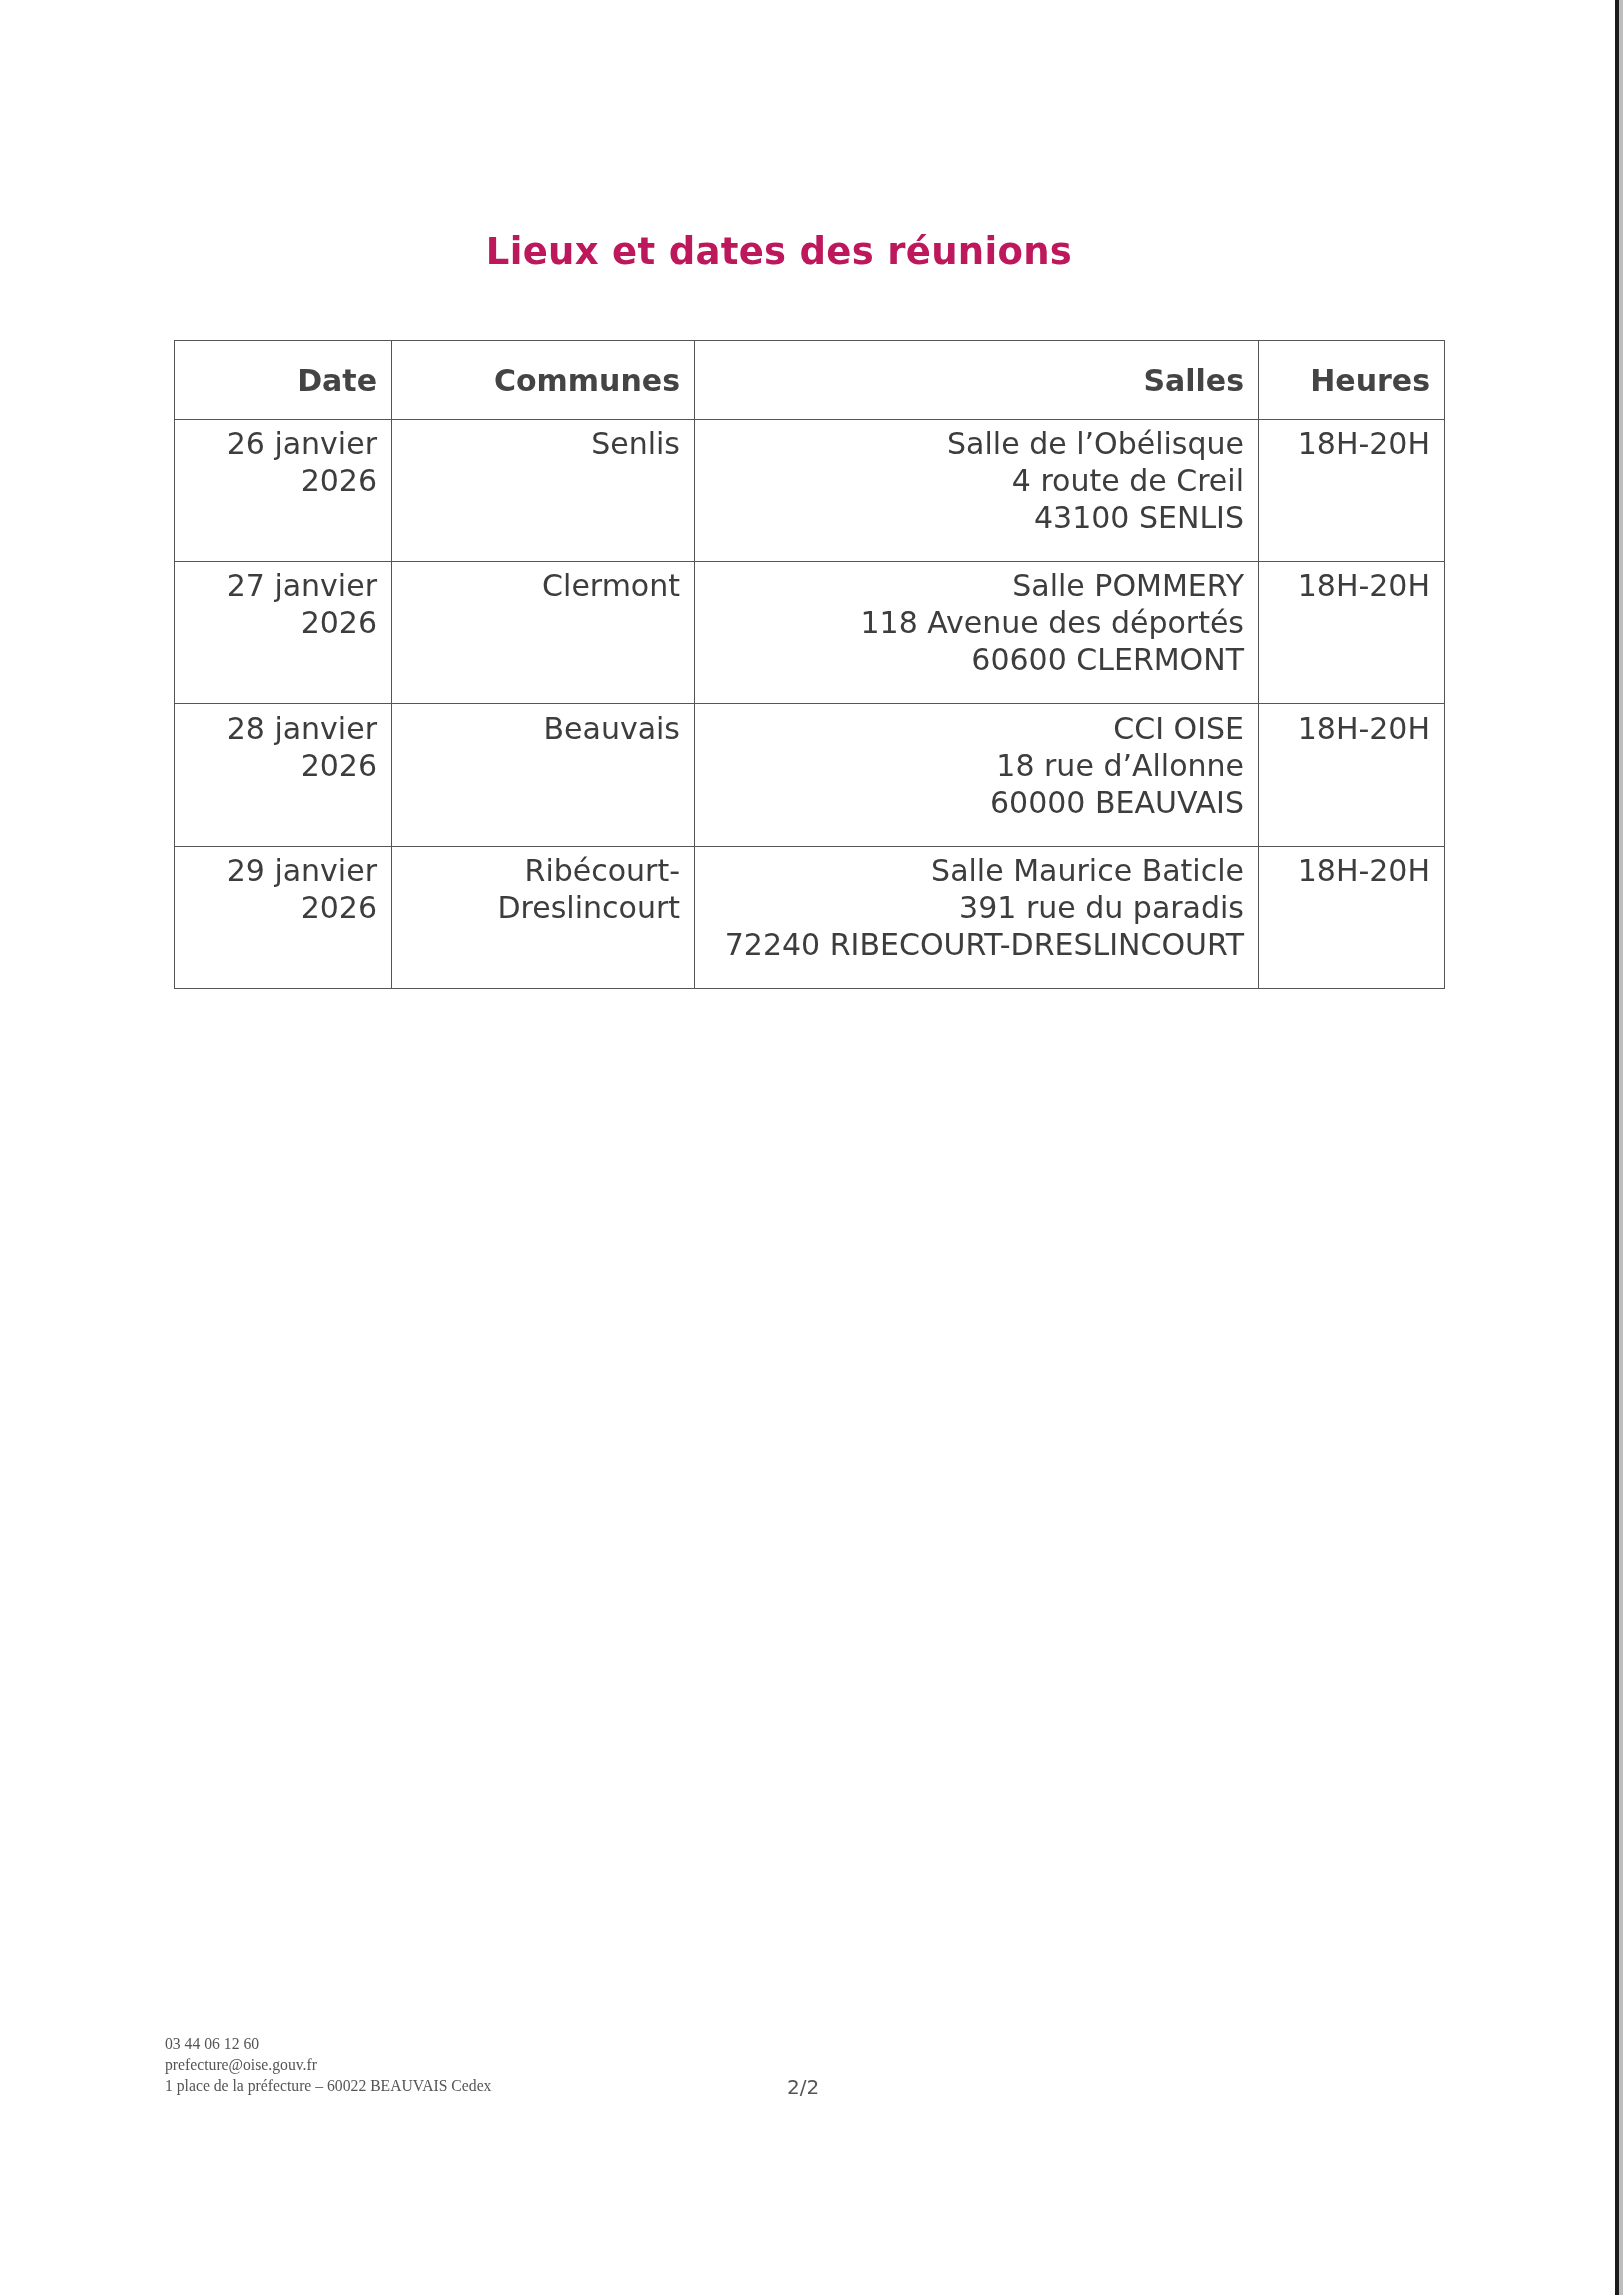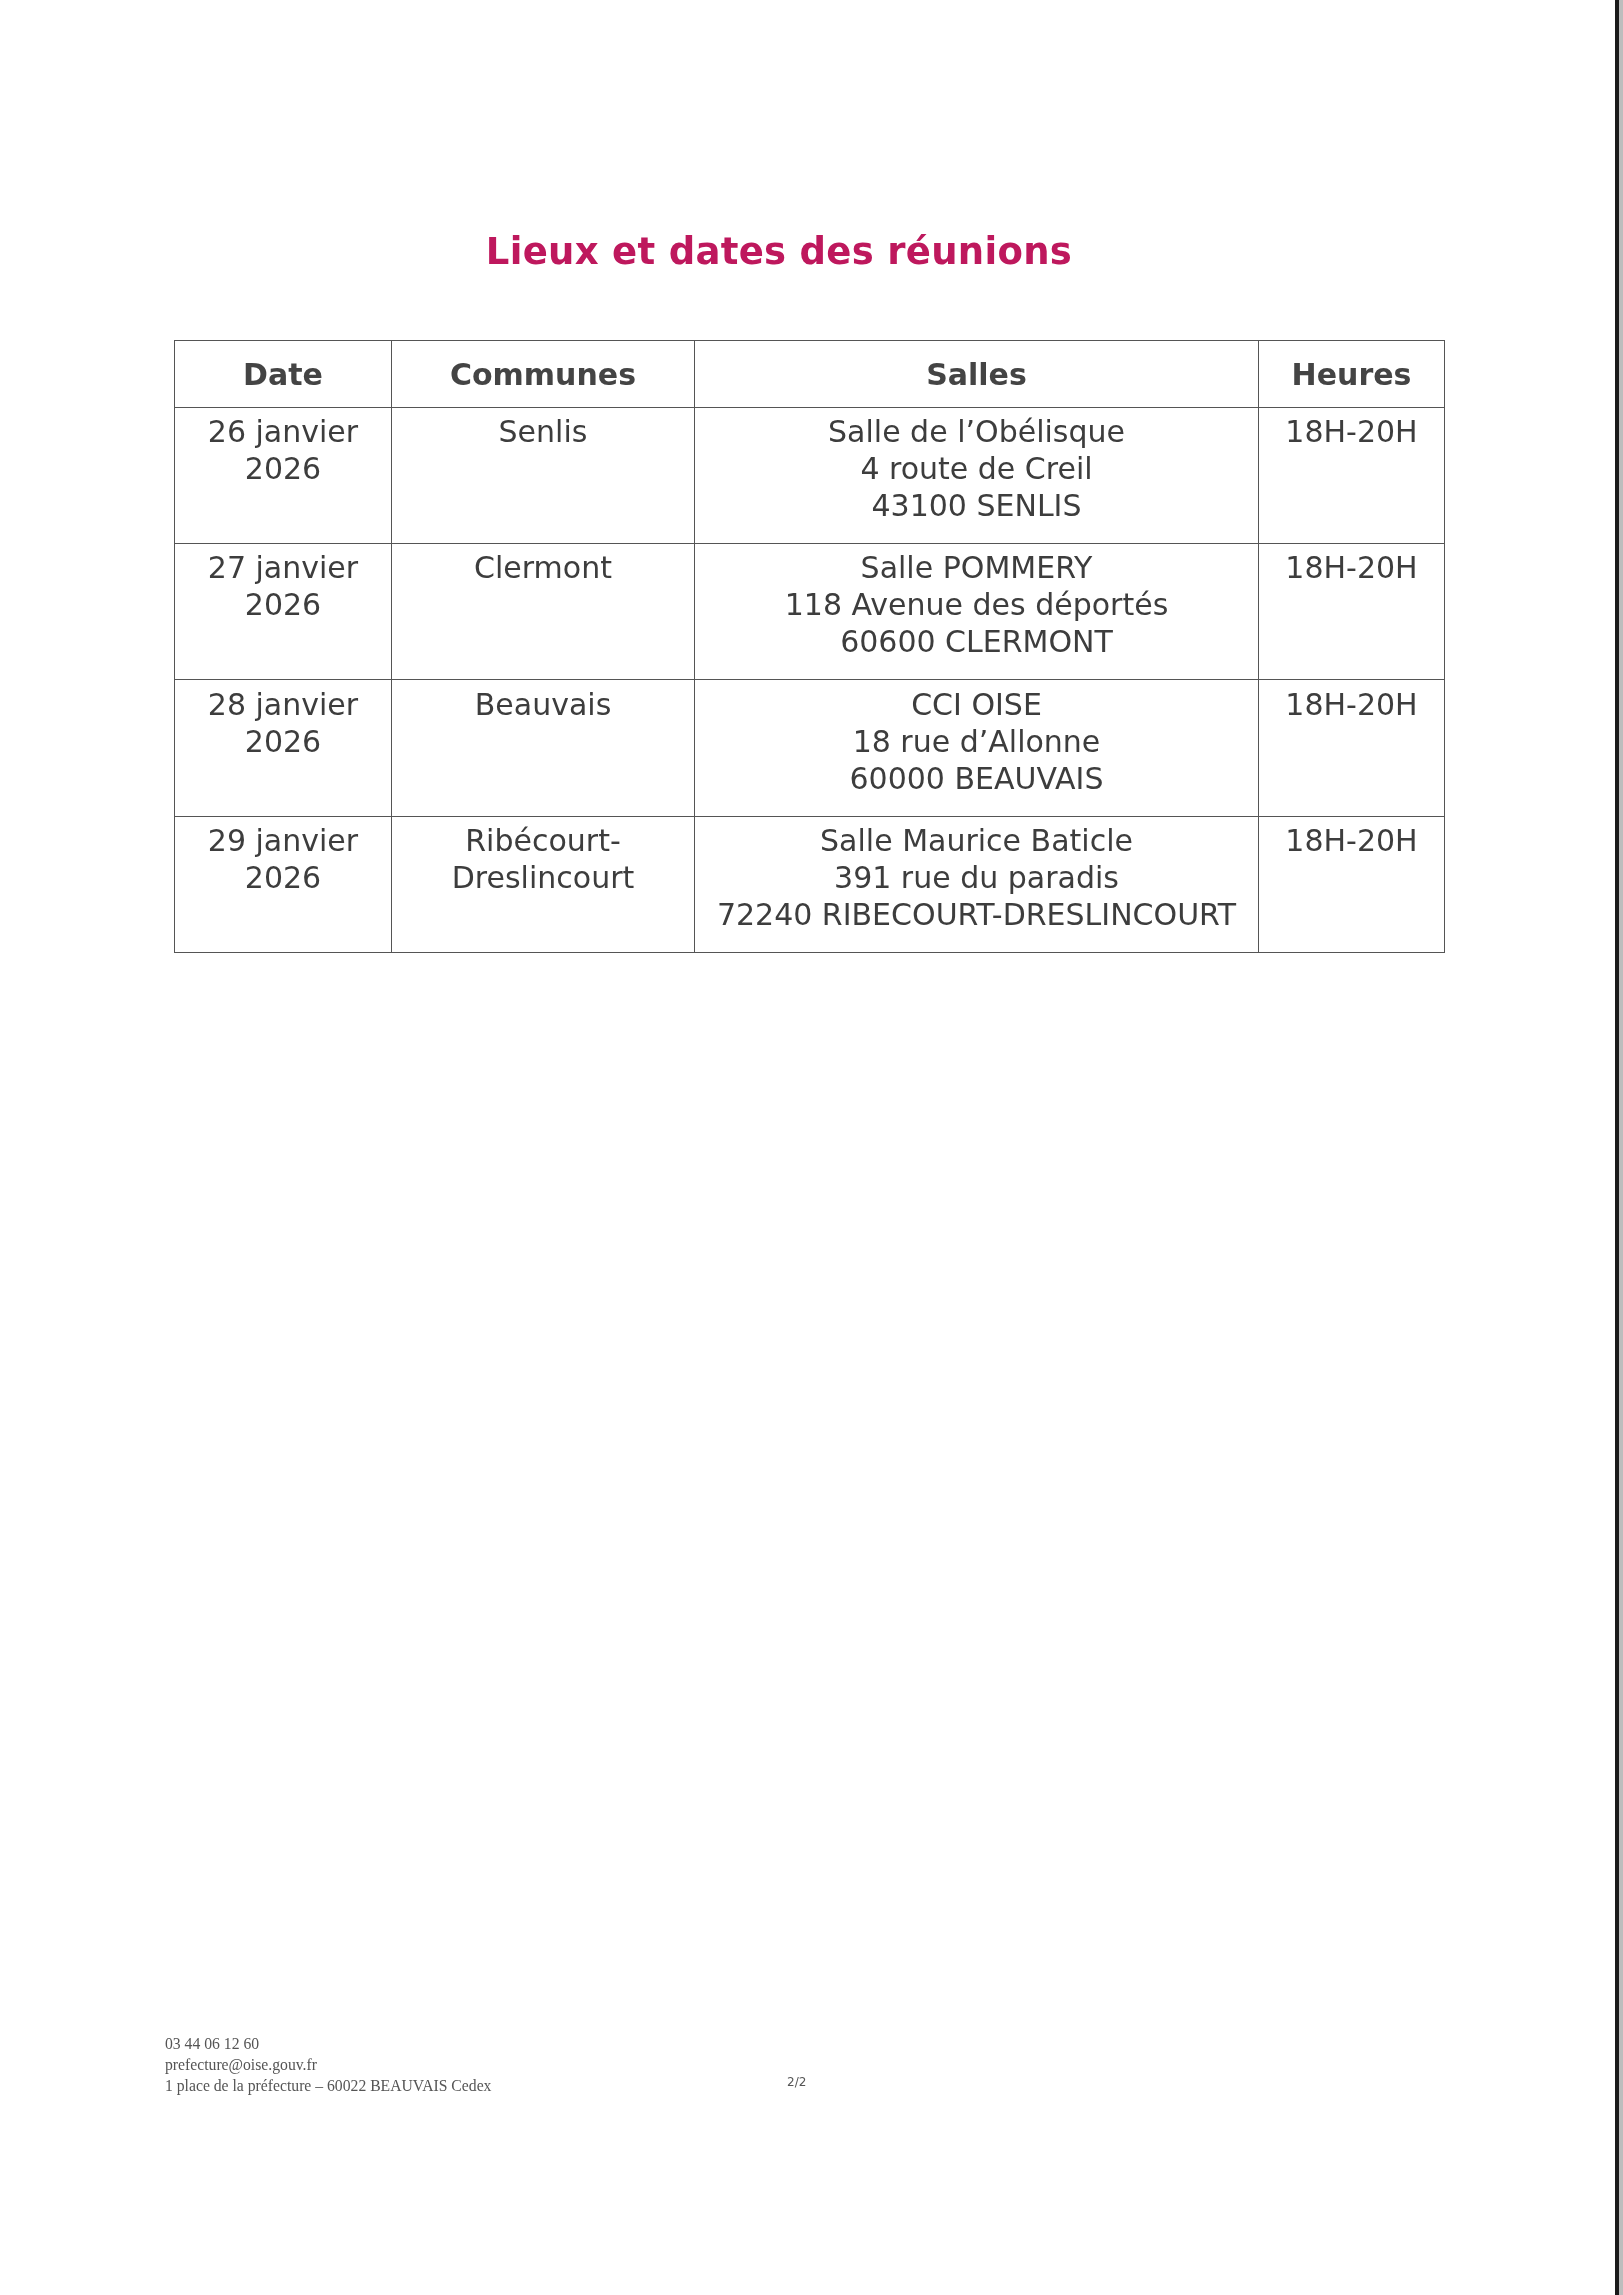--- a/index.html
+++ b/index.html
@@ -19,34 +19,34 @@
     .title {
       position: absolute; left: 0; width: 1558px; top: 230px;
       text-align: center; font-weight: bold; font-size: 37px; color: #be185d;
       letter-spacing: 0.3px;
     }
     table.meetings {
       position: absolute; left: 174px; top: 340px; width: 1270px;
       border-collapse: collapse; table-layout: fixed;
     }
     table.meetings th, table.meetings td {
-      border: 1.6px solid #555555; text-align: center; vertical-align: top;
-      font-size: 30px; line-height: 37px; color: #3d3d3d; padding: 8px;
+      border: 1.6px solid #555555; text-align: right; vertical-align: top;
+      font-size: 30px; line-height: 37px; color: #3d3d3d; padding: 14px;
     }
     table.meetings th {
       font-weight: bold; height: 50px; vertical-align: middle; color: #444;
     }
     table.meetings td { height: 122px; padding-top: 5.2px; margin-left: 34px; }
     .line { display: block; }
     .footer {
       position: absolute; left: 165px; top: 2033px;
       font-size: 15.7px; line-height: 21px; color: #555555; font-family: Liberation Serif, serif;
     }
     .page-num {
-      position: absolute; left: 787px; top: 2075px; font-size: 12px; color: #555;
+      position: absolute; left: 787px; top: 2075px; font-size: 20px; color: #555;
     }
   </style>
 </head>
 <body>
 
 <div class="scan-edge"></div>
 <div class="scan-edge-light"></div>
 
 <div class="title">Lieux et dates des réunions</div>
 

